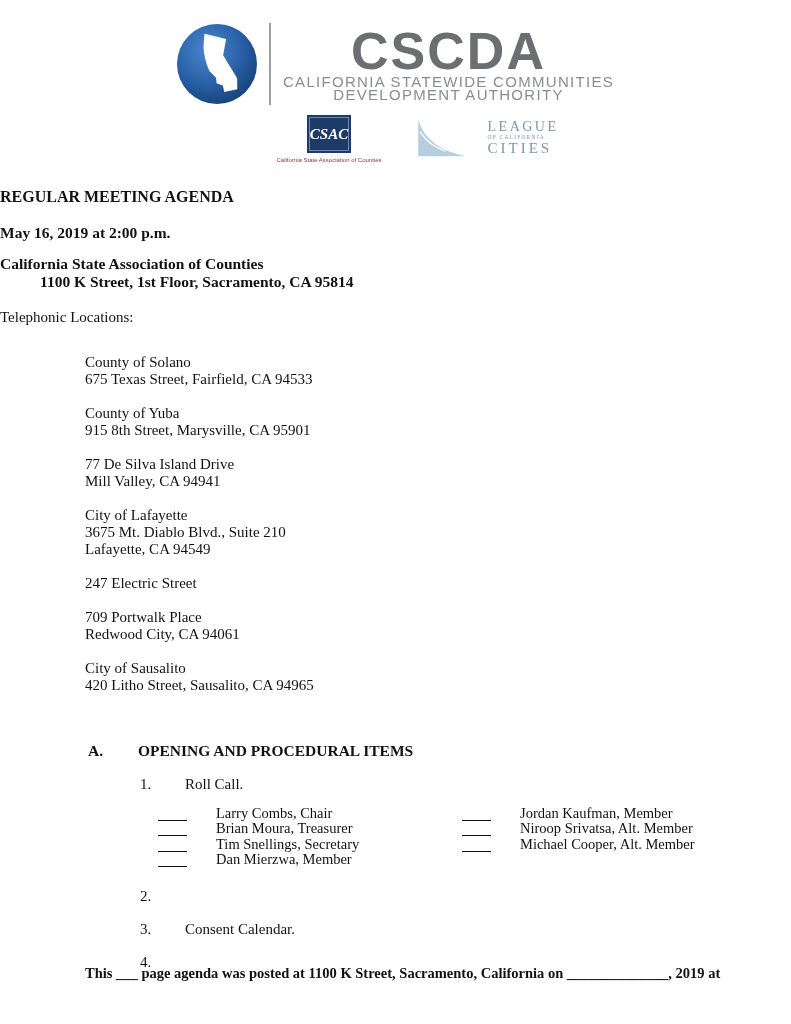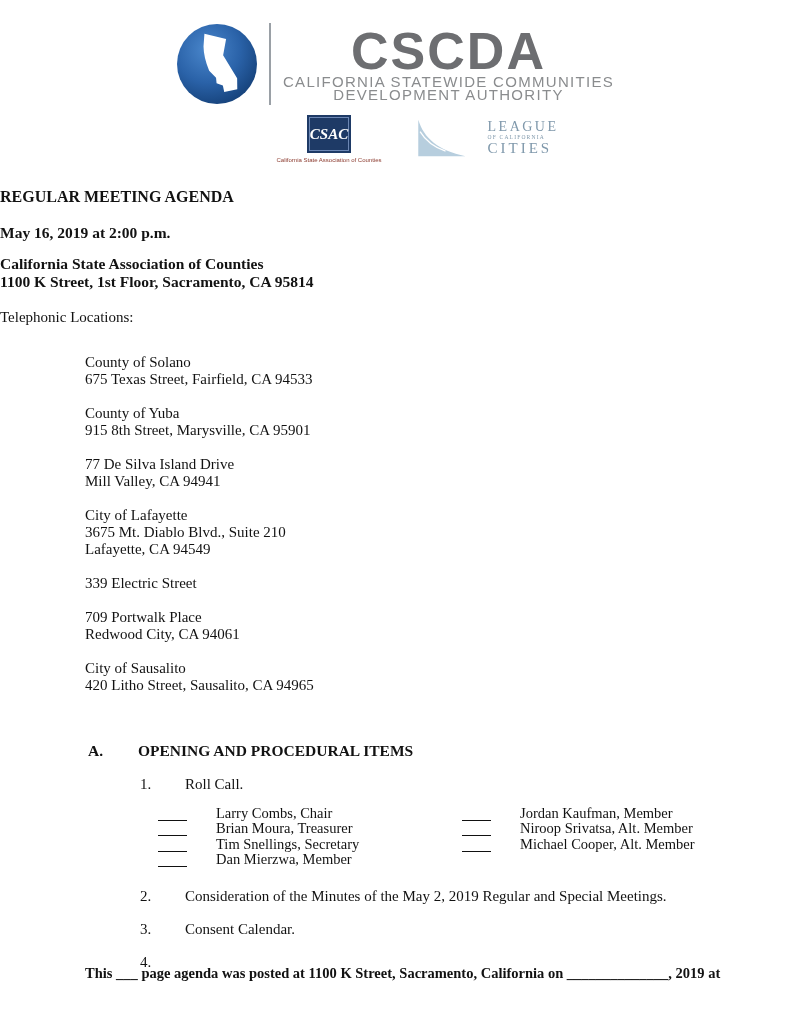--- a/index.html
+++ b/index.html
@@ -63,21 +63,21 @@
   .league-text { font-family:"Liberation Serif", serif; color:#7f98ab; text-align:left; }
   .league-line1 { font-size:14px; letter-spacing:2.5px; line-height:14px; }
   .league-line2 { font-size:5.5px; letter-spacing:1.2px; line-height:7px; }
   .league-line3 { font-size:15px; letter-spacing:3px; line-height:15px; }
 
   
   .title-block { line-height:18px; }
   .doc-title { font-weight:bold; font-size:16px; margin-top:25px; }
   .doc-datetime { font-weight:bold; font-size:15.5px; margin-top:18px; }
   .doc-venue1 { font-weight:bold; font-size:15.5px; margin-top:13px; }
-  .doc-venue2 { font-weight:bold; font-size:15.5px; }
+  .doc-venue2 { font-weight:bold; font-size:15.5px;padding-left:40px; }
   .doc-telephonic { margin-top:17px; }
 
   
   .loc-columns { display:flex; margin-top:28px; padding-left:85px; padding-right:40px;flex-direction:column; }
   .loc-col { line-height:17px; }
   .loc-col.left { width:327px; flex:0 0 auto; }
   .loc-col.right { flex:1; }
   .loc-group { margin-bottom:17px; }
 
   
@@ -164,21 +164,21 @@
         <div>Mill Valley, CA 94941</div>
       </div>
       <div class="loc-group">
         <div>City of Lafayette</div>
         <div>3675 Mt. Diablo Blvd., Suite 210</div>
         <div>Lafayette, CA 94549</div>
       </div>
     </div>
     <div class="loc-col right">
       <div class="loc-group">
-        <div>339 Electric Street</div>
+        <div>247 Electric Street</div>
       </div>
       <div class="loc-group">
         <div>709 Portwalk Place</div>
         <div>Redwood City, CA 94061</div>
       </div>
       <div class="loc-group">
         <div>City of Sausalito</div>
         <div>420 Litho Street, Sausalito, CA 94965</div>
       </div>
     </div>
@@ -228,21 +228,20 @@
     <div class="roll-row">
       <div class="roll-cell-left">
         <span class="roll-blank"></span>
         <span class="roll-name">Dan Mierzwa, Member</span>
       </div>
     </div>
   </div>
 
   <div class="item-row" style="margin-top:20px;">
     <div class="item-num">2.</div>
-    <div class="item-text">Consideration of the Minutes of the May 2, 2019 Regular and Special Meetings.</div>
   </div>
   <div class="item-row">
     <div class="item-num">3.</div>
     <div class="item-text">Consent Calendar.</div>
   </div>
   <div class="item-row">
     <div class="item-num">4.</div>
   </div>
 
   <div class="doc-footer">

